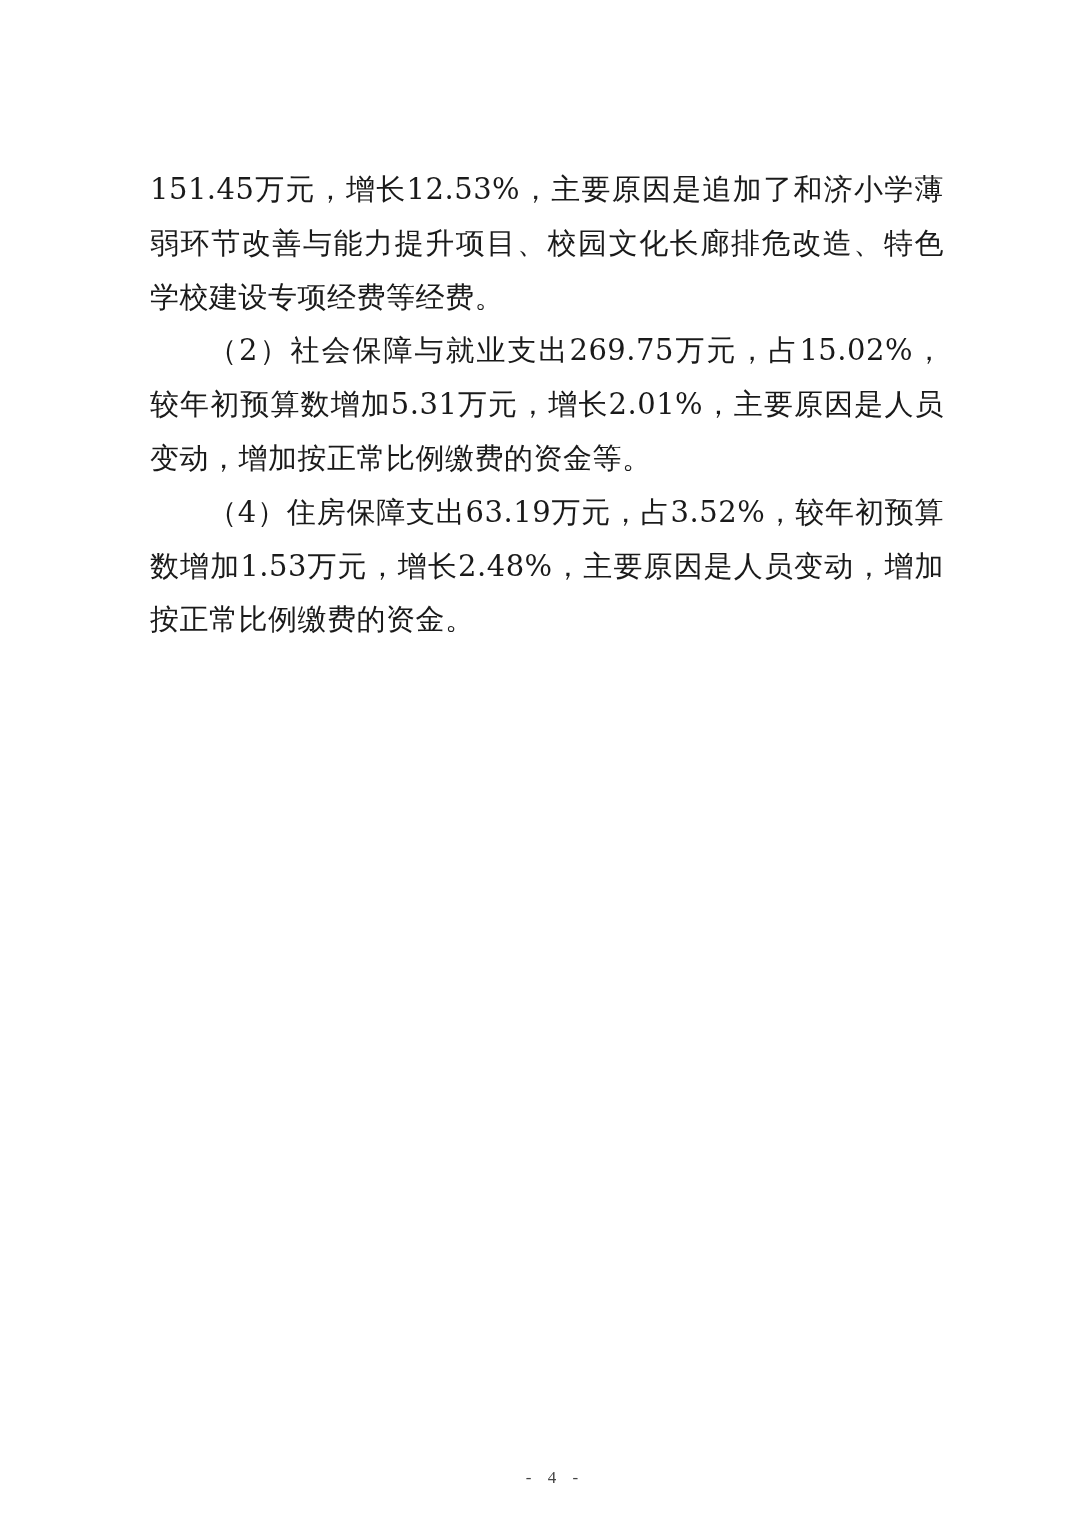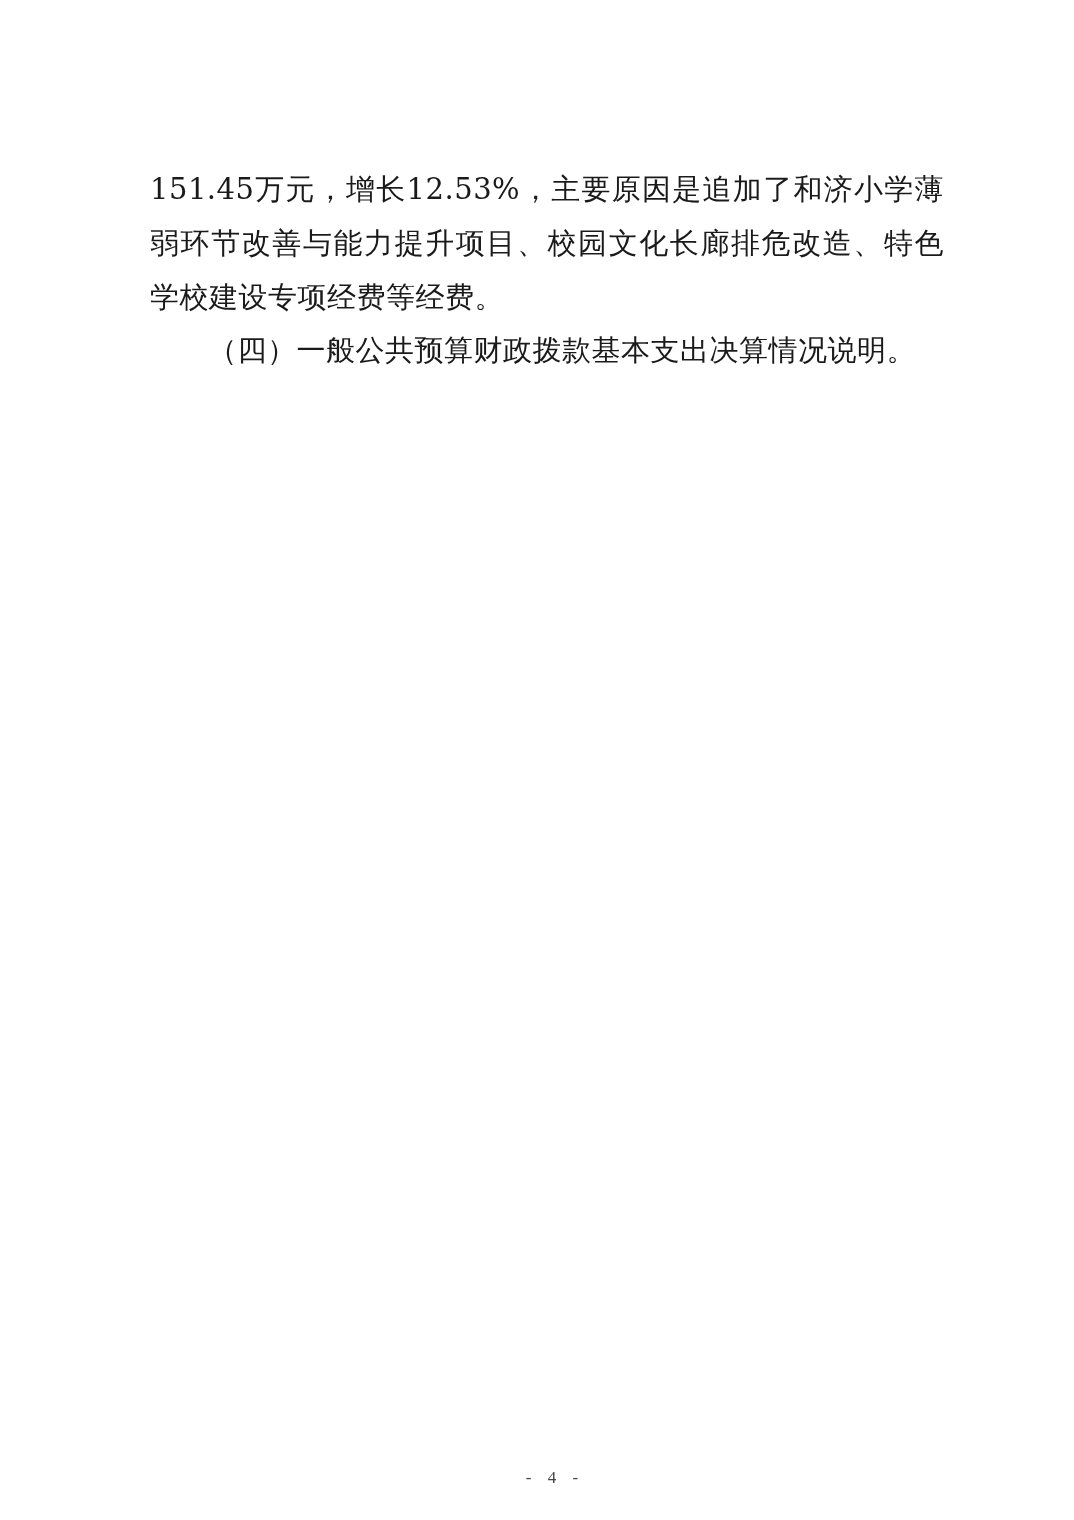--- a/index.html
+++ b/index.html
@@ -23,16 +23,17 @@
     text-align: center; font-size: 17px; color: #444;
     font-family: "Liberation Serif", serif; letter-spacing: 6px;
   }
 </style>
 </head>
 <body>
 
 <div class="page">
   <div class="body-text">
     <p class="para">151.45万元，增长12.53%，主要原因是追加了和济小学薄弱环节改善与能力提升项目、校园文化长廊排危改造、特色学校建设专项经费等经费。</p>
-    <p class="para heading">（四）一般公共预算财政拨款基本支出决算情况说明。</p>
+    <p class="para indent">（2）社会保障与就业支出269.75万元，占15.02%，较年初预算数增加5.31万元，增长2.01%，主要原因是人员变动，增加按正常比例缴费的资金等。</p>
+    <p class="para indent">（4）住房保障支出63.19万元，占3.52%，较年初预算数增加1.53万元，增长2.48%，主要原因是人员变动，增加按正常比例缴费的资金。</p>
   </div>
   <div class="page-number">- 4 -</div>
 </div>
 
 </body></html>

